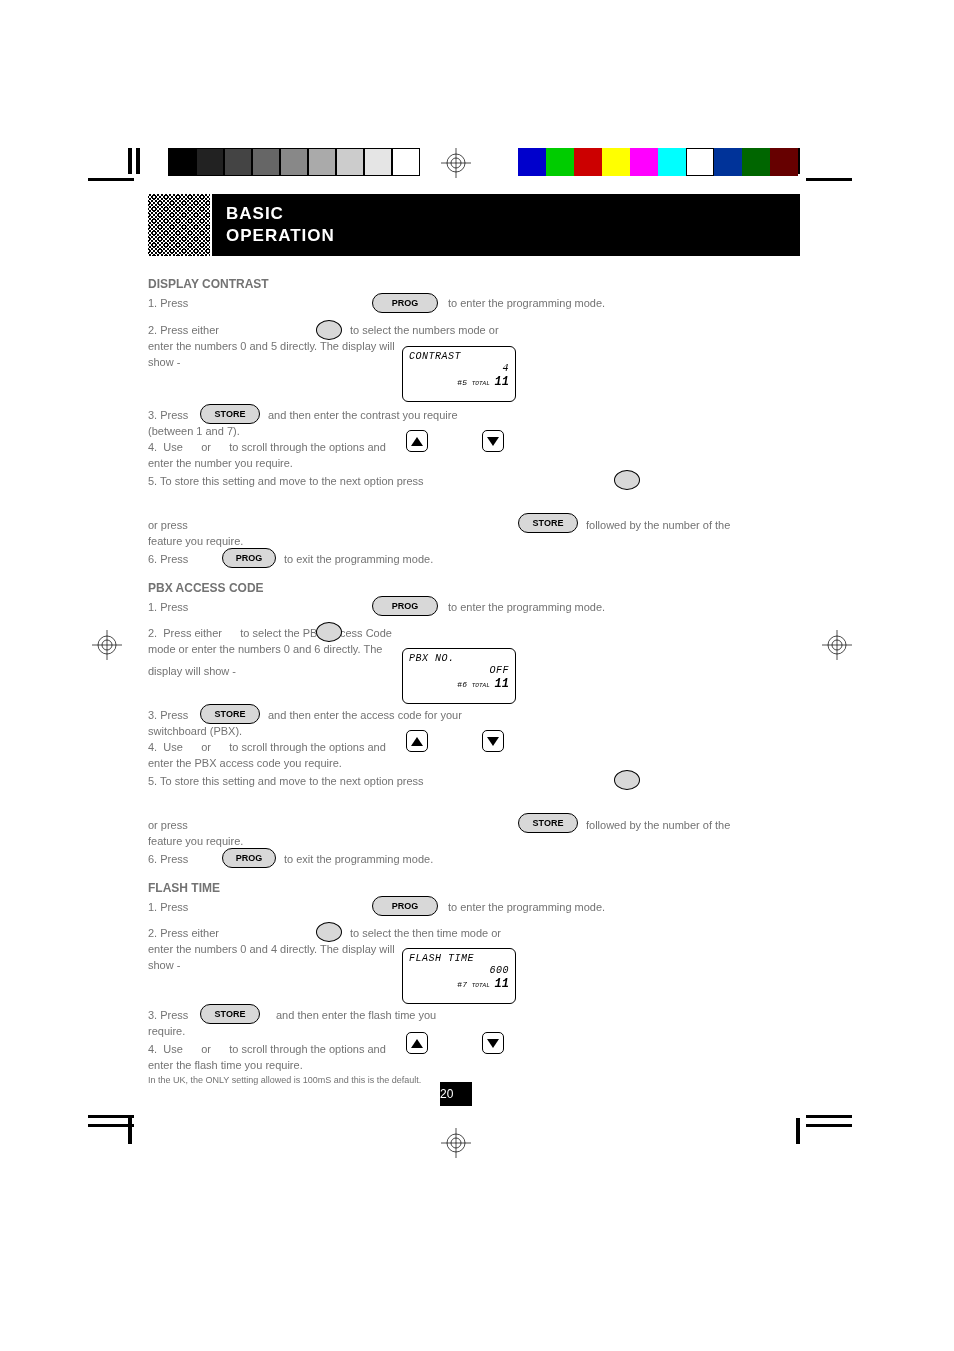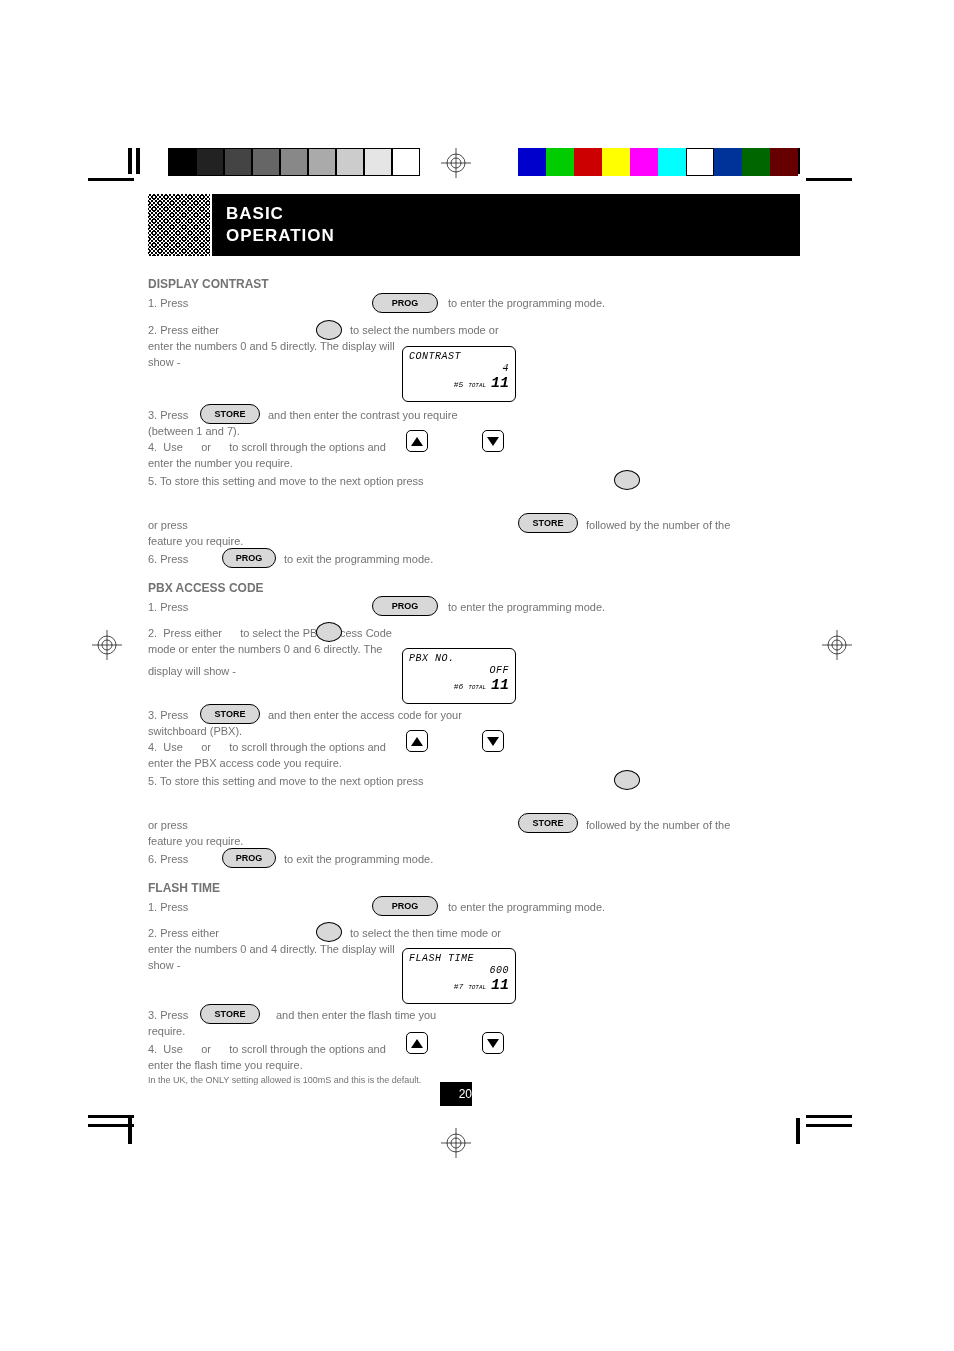--- a/index.html
+++ b/index.html
@@ -71,31 +71,31 @@
     background: #fff;
     padding: 4px 6px;
     font-family: 'Courier New', monospace;
     font-style: italic;
     font-size: 10px;
     line-height: 1.2;
   }
   .lcd .l1 { text-align: left; letter-spacing: 0.5px; }
   .lcd .l2 { text-align: right; letter-spacing: 0.5px; }
   .lcd .l3 { text-align: right; font-size: 8px; }
-  .lcd .big { font-size: 15px; font-weight: bold; font-style: italic; }
+  .lcd .big { font-size: 12px; font-weight: bold; font-style: italic; }
   .lcd .hash { font-size: 8px; font-style: normal; }
 
   .page-num-box {
     position: absolute;
     left: 440px; top: 1082px;
     width: 32px; height: 24px;
     background: #000;
     color: #fff;
     font-size: 12px;
-    display: flex; align-items: center; justify-content: flex-end;
+    display: flex; align-items: center; justify-content: flex-start;
   }
 </style>
 </head>
 <body>
 
 <div class="crop-mark" style="left:128px; top:148px; width:4px; height:26px;"></div>
 <div class="crop-mark" style="left:136px; top:148px; width:4px; height:26px;"></div>
 <div class="crop-mark" style="left:88px; top:178px; width:46px; height:3px;"></div>
 <div class="crop-mark" style="left:788px; top:148px; width:4px; height:26px;"></div>
 <div class="crop-mark" style="left:796px; top:148px; width:4px; height:26px;"></div>

